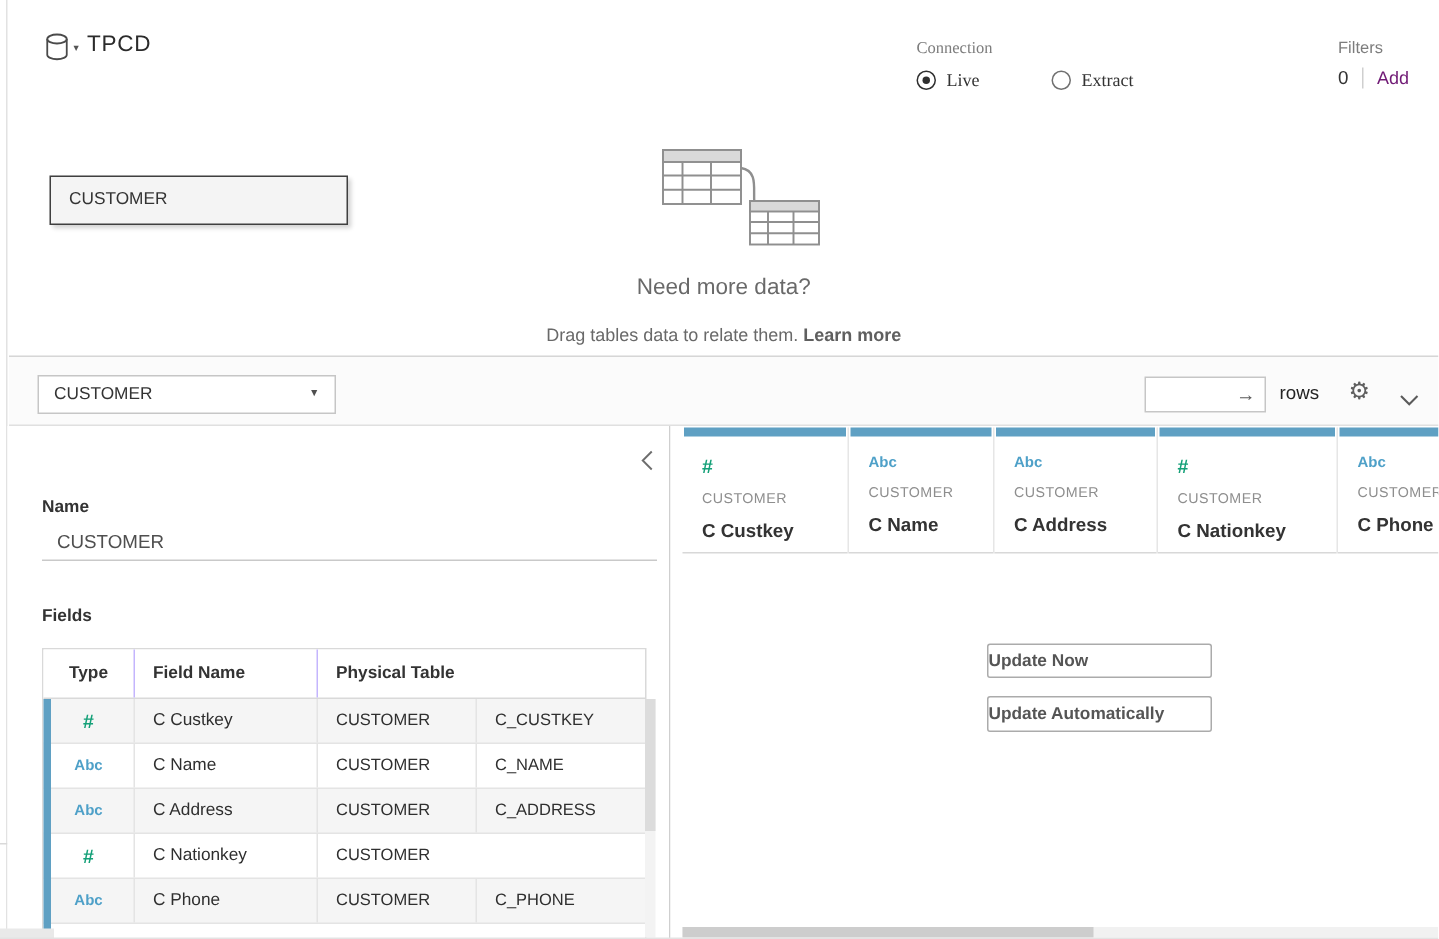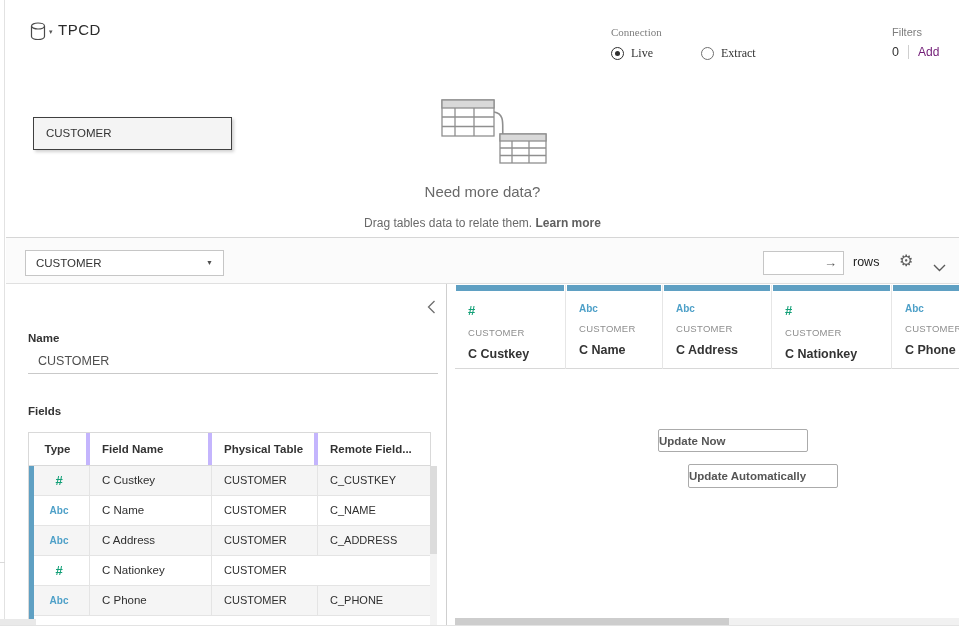--- a/index.html
+++ b/index.html
@@ -61,21 +61,21 @@
   
   .left-panel { position:absolute; left:5px; top:284px; width:442px; height:342px; background:#fff; border-right:1px solid #cfcfcf; }
   .collapse-btn { position:absolute; left:422px; top:16px; width:14px; height:14px; cursor:pointer; }
   .name-label { position:absolute; left:23px; top:48px; font-size:11.5px; font-weight:bold; color:#333; }
   .name-field { position:absolute; left:23px; top:64px; width:410px; height:26px; border-bottom:1px solid #c9c9c9; }
   .name-field-text { position:absolute; left:10px; top:6px; font-size:12.5px; color:#4f4f4f; }
   .fields-label { position:absolute; left:23px; top:121px; font-size:11.5px; font-weight:bold; color:#333; }
 
   .fields-table { position:absolute; left:23px; top:148px; width:403px; height:194px; border:1px solid #d9d9d9; background:#fff; }
   .ft-hrow { display:flex; height:33px; border-bottom:1px solid #d9d9d9; background:#fff; }
-  .ft-hcell { font-size:11.5px; font-weight:bold; color:#333; line-height:32px; border-right:4px solid #c4b5fd; padding-left:12px; overflow:hidden; white-space:nowrap; }
+  .ft-hcell { font-size:11.5px; font-weight:bold; color:#333; line-height:32px; border-right:1px solid #c4b5fd; padding-left:12px; overflow:hidden; white-space:nowrap; }
   .ft-hcell:last-child { border-right:none; }
   .c-type { width:61px; padding-left:0; text-align:center; }
   .c-fname { width:122px; }
   .c-ptable { width:106px; }
   .c-rfield { width:112px; }
   .ft-row { display:flex; height:30px; border-bottom:1px solid #e4e4e4; cursor:default; }
   .ft-row.alt { background:#f5f5f5; }
   .ft-cell { font-size:11.5px; color:#2f2f2f; line-height:29px; border-right:1px solid #e4e4e4; padding-left:12px; overflow:hidden; white-space:nowrap; }
   .ft-cell:last-child { border-right:none; }
   .ft-cell.c-ptable, .ft-cell.c-rfield { font-size:11px; }
@@ -97,21 +97,21 @@
   .g-col:nth-child(5){ width:95px; border-right:none; }
   .g-bar { height:6px; background:#5fa0c3; margin:0 1px; }
   .g-head { height:78px; padding:12px 6px 0 13px; border-bottom:1px solid #d8d8d8; }
   .g-icon { display:block; }
   .g-table { display:block; margin-top:9px; font-size:9.5px; color:#8e8e8e; letter-spacing:0.3px; }
   .g-name { display:block; margin-top:9px; font-size:12.5px; font-weight:bold; color:#333; white-space:nowrap; }
 
   .update-btn { position:absolute; left:211px; width:150px; background:#fff; border:1px solid #ababab; border-radius:2px;
     font-size:11.5px; font-weight:bold; color:#555; text-align:left; font-family:"Liberation Sans",sans-serif; cursor:pointer; }
   .btn-now { top:145px; height:23px; }
-  .btn-auto { top:180px; height:24px;margin-left:30px; }
+  .btn-auto { top:180px; height:24px; }
 
   .h-scrollbar { position:absolute; left:8px; right:0; bottom:1px; height:7px; background:#f1f1f1; }
   .h-thumb { position:absolute; left:0; top:0; width:274px; height:7px; background:#cdcdcd; cursor:pointer; }
 </style>
 </head>
 <body>
 
 <div id="app">
   <div class="window-edge"></div>
   <div class="edge-tick"></div>
@@ -207,21 +207,20 @@
     <div class="name-field">
       <span class="name-field-text">CUSTOMER</span>
     </div>
     <div class="fields-label">Fields</div>
 
     <div class="fields-table">
       <div class="ft-hrow">
         <div class="ft-hcell c-type">Type</div>
         <div class="ft-hcell c-fname">Field Name</div>
         <div class="ft-hcell c-ptable">Physical Table</div>
-        <div class="ft-hcell c-rfield">Remote Field...</div>
       </div>
 
       <div class="ft-row alt">
         <div class="ft-cell c-type"><span class="type-icon t-num">#</span></div>
         <div class="ft-cell c-fname">C Custkey</div>
         <div class="ft-cell c-ptable">CUSTOMER</div>
         <div class="ft-cell c-rfield">C_CUSTKEY</div>
       </div>
       <div class="ft-row">
         <div class="ft-cell c-type"><span class="type-icon t-str">Abc</span></div>

